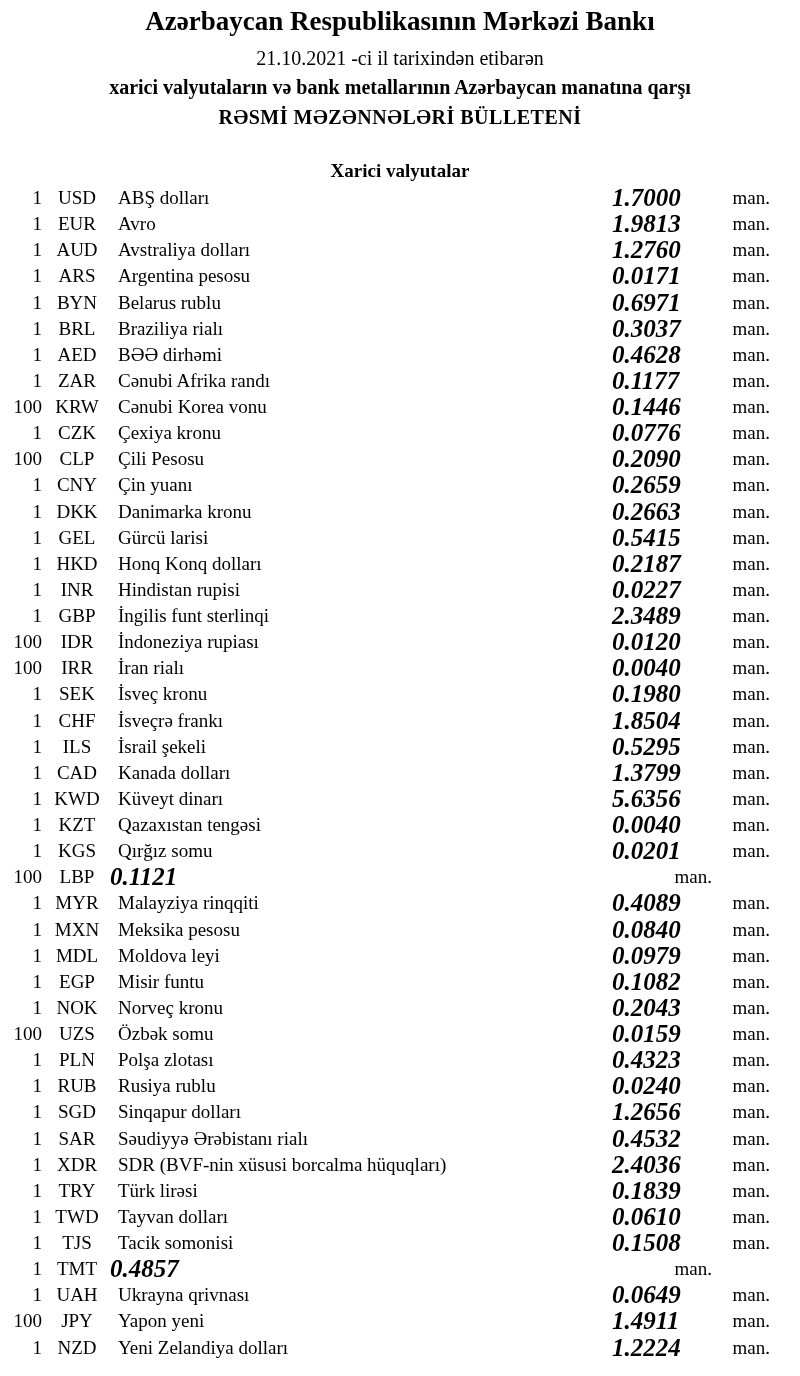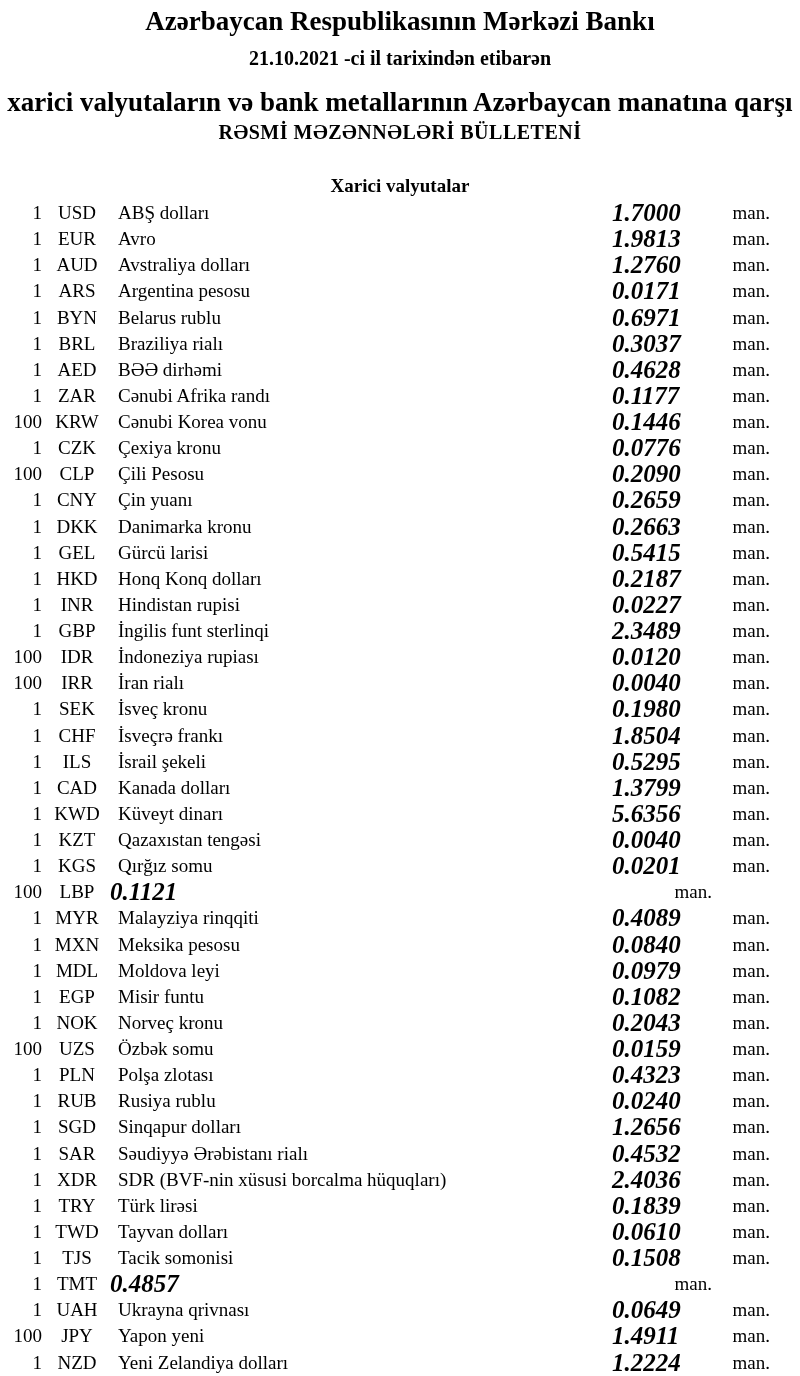--- a/index.html
+++ b/index.html
@@ -23,29 +23,29 @@
     text-align: center;
     padding-top: 6px;
   }
   .title {
     font-size: 27px;
     font-weight: bold;
     line-height: 30px;
   }
   .date-line {
     font-size: 20px;
-    font-weight: bold;
+    font-weight: normal;
     line-height: 22px;
     margin-top: 11px;
   }
   .subject-line {
-    font-size: 27px;
+    font-size: 20px;
     font-weight: bold;
     line-height: 23px;
-    margin-top: 22px;
+    margin-top: 7px;
   }
   .bulletin-line {
     font-size: 20px;
     font-weight: bold;
     line-height: 22px;
     margin-top: 7px;
     letter-spacing: 0.5px;
   }
   .section-title {
     font-size: 19px;

